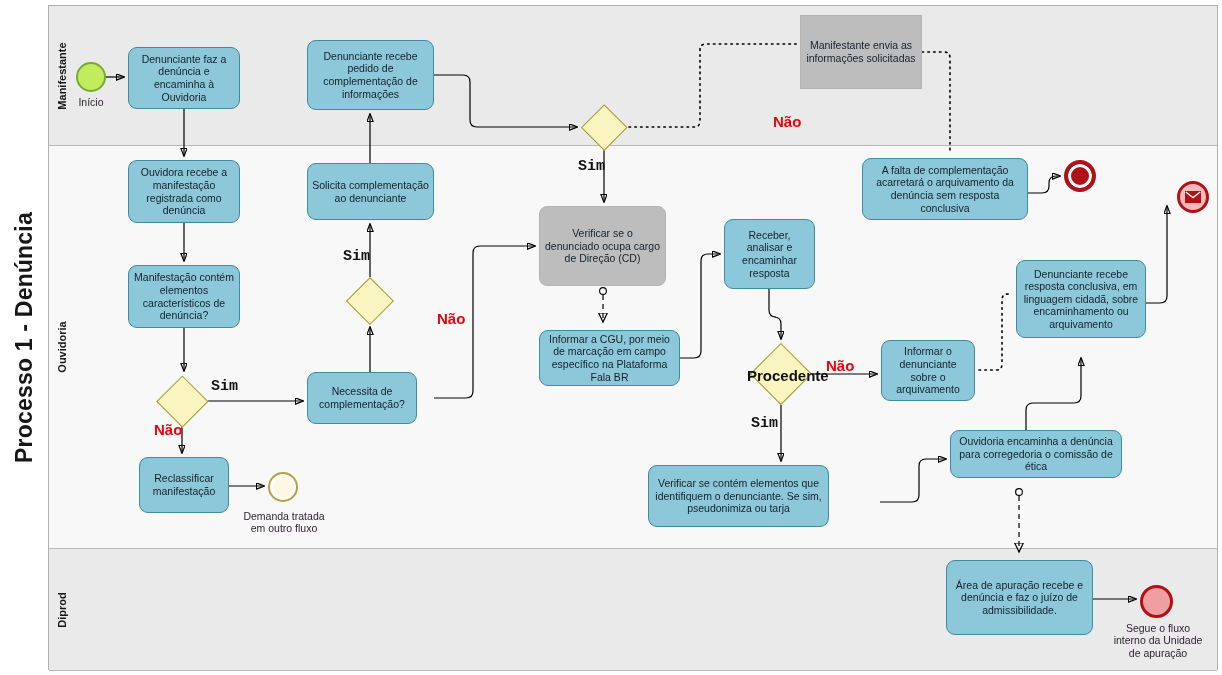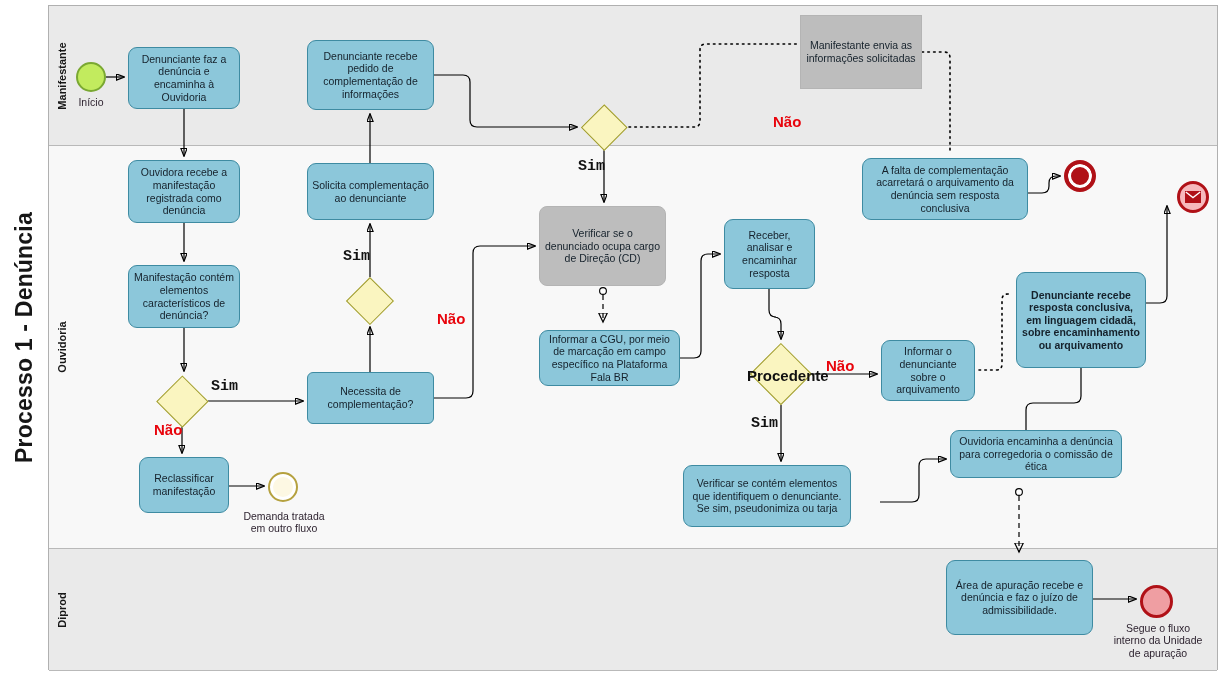--- a/index.html
+++ b/index.html
@@ -144,28 +144,28 @@
   </svg>
 
   <div id="nodes-host">
       <div class="ev start" style="left: 76px; top: 62px; width: 30px; height: 30px;"></div>
       <div class="task" style="left: 128px; top: 47px; width: 112px; height: 62px;">Denunciante faz a denúncia e encaminha à Ouvidoria</div>
       <div class="task" style="left: 307px; top: 40px; width: 127px; height: 70px;">Denunciante recebe pedido de complementação de informações</div>
       <div class="task" style="left: 128px; top: 160px; width: 112px; height: 63px;">Ouvidora recebe a manifestação registrada como denúncia</div>
       <div class="task" style="left: 128px; top: 265px; width: 112px; height: 63px;">Manifestação contém elementos característicos de denúncia?</div>
       <div class="task" style="left: 139px; top: 457px; width: 90px; height: 56px;">Reclassificar manifestação</div>
       <div class="task" style="left: 307px; top: 163px; width: 127px; height: 57px;">Solicita complementação ao denunciante</div>
-      <div class="task" style="left: 307px; top: 372px; width: 127px; height: 52px; border-radius: 6px;">Necessita de complementação?</div>
+      <div class="task" style="left: 307px; top: 372px; width: 110px; height: 52px;">Necessita de complementação?</div>
       <div class="task sub" style="left: 539px; top: 206px; width: 127px; height: 80px;">Verificar se o denunciado ocupa cargo de Direção (CD)</div>
       <div class="task" style="left: 539px; top: 330px; width: 141px; height: 56px;">Informar a CGU, por meio de marcação em campo específico na Plataforma Fala BR</div>
       <div class="task" style="left: 724px; top: 219px; width: 91px; height: 70px;">Receber, analisar e encaminhar resposta</div>
       <div class="task" style="left: 881px; top: 340px; width: 94px; height: 61px;">Informar o denunciante sobre o arquivamento</div>
-      <div class="task" style="left: 683px; top: 465px; width: 168px; height: 62px;">Verificar se contém elementos que identifiquem o denunciante. Se sim, pseudonimiza ou tarja</div>
+      <div class="task" style="left: 648px; top: 465px; width: 181px; height: 62px;">Verificar se contém elementos que identifiquem o denunciante. Se sim, pseudonimiza ou tarja</div>
       <div class="task" style="left: 950px; top: 430px; width: 172px; height: 48px;">Ouvidoria encaminha a denúncia para corregedoria o comissão de ética</div>
-      <div class="task" style="left: 1016px; top: 272px; width: 130px; height: 96px; font-weight: bold;">Denunciante recebe resposta conclusiva, em linguagem cidadã, sobre encaminhamento ou arquivamento</div>
+      <div class="task" style="left: 1016px; top: 260px; width: 130px; height: 78px;">Denunciante recebe resposta conclusiva, em linguagem cidadã, sobre encaminhamento ou arquivamento</div>
       <div class="task" style="left: 862px; top: 158px; width: 166px; height: 62px;">A falta de complementação acarretará o arquivamento da denúncia sem resposta conclusiva</div>
       <div class="task" style="left: 946px; top: 560px; width: 147px; height: 75px;">Área de apuração recebe e denúncia e faz o juízo de admissibilidade.</div>
       <div class="task annot" style="left: 800px; top: 15px; width: 122px; height: 74px;">Manifestante envia as informações solicitadas</div>
       <div class="gateway" style="left: 163.618px; top: 382.618px; width: 36.764px; height: 36.764px;"></div>
       <div class="gateway" style="left: 353.032px; top: 284.032px; width: 33.936px; height: 33.936px;"></div>
       <div class="gateway" style="left: 587.739px; top: 110.739px; width: 32.522px; height: 32.522px;"></div>
       <div class="gateway" style="left: 759.083px; top: 352.083px; width: 43.834px; height: 43.834px;"></div>
       <div class="ev end-light" style="left: 268px; top: 472px; width: 30px; height: 30px;"></div>
       <div class="ev end-dark" style="left: 1064px; top: 160px; width: 32px; height: 32px;"></div>
       <div class="ev end-msg" style="left: 1177px; top: 181px; width: 32px; height: 32px;">

